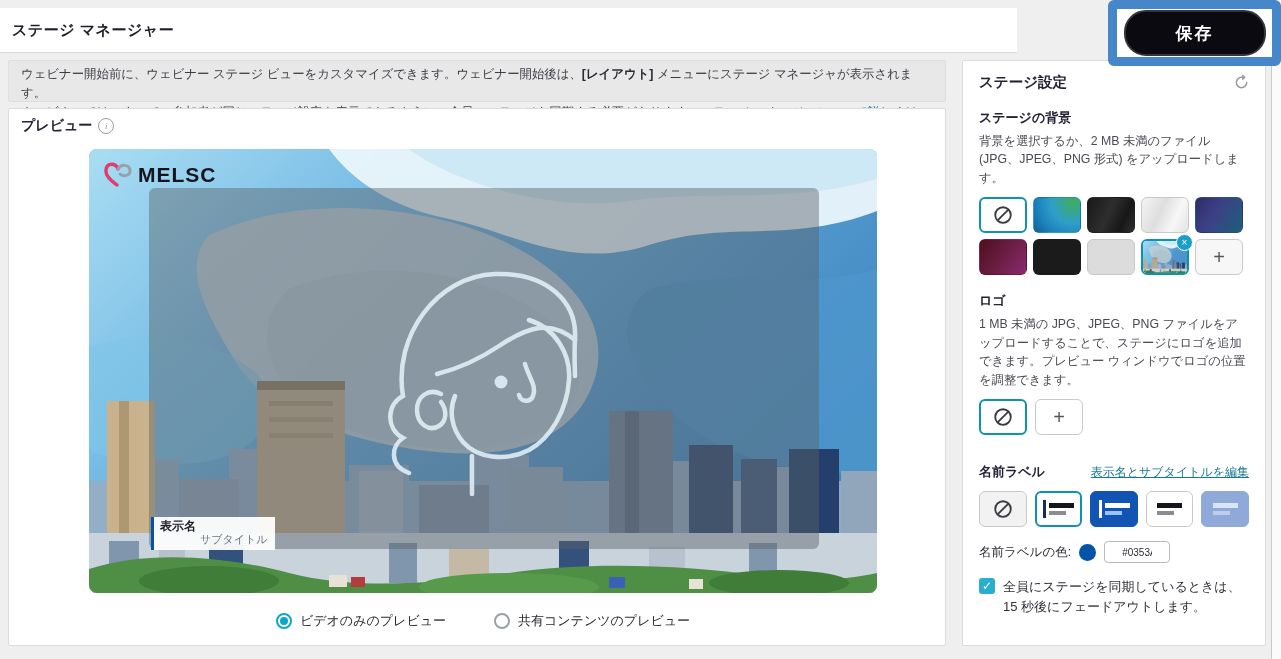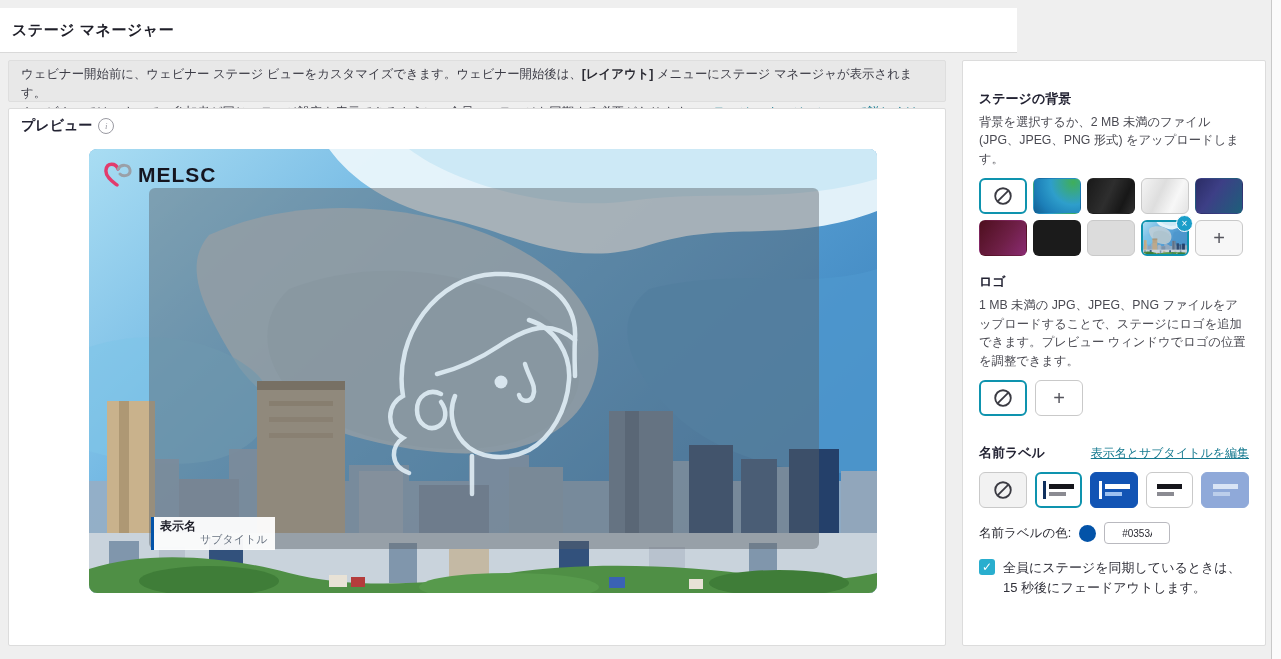--- a/index.html
+++ b/index.html
@@ -220,20 +220,23 @@
     </symbol>
   </defs>
 </svg>
 
 <div class="page">
 
   <div class="header">
     <div class="header-title">ステージ マネージャー</div>
   </div>
 
+  <div class="save-highlight">
+    <div class="save-btn">保存</div>
+  </div>
 
   <div class="banner">
     <span>ウェビナー開始前に、ウェビナー ステージ ビューをカスタマイズできます。ウェビナー開始後は、</span><b>[レイアウト]</b><span> メニューにステージ マネージャが表示されます。</span><br>
     <span>ウェビナーでは、すべての参加者が同じステージ設定を表示できるように、全員のステージを同期する必要があります。</span><a>ステージ マネージャについて詳しくは、こちらをご覧ください。</a>
   </div>
 
   <div class="preview-card">
     <div class="preview-heading">
       <span>プレビュー</span>
       <span class="info-icon">i</span>
@@ -265,23 +268,44 @@
 
       <div class="stage-logo">
         <svg width="30" height="26" viewBox="0 0 30 26">
           <path d="M15,8 C13,2 4,1 3,9 C2,16 10,21 14,24" fill="none" stroke="#E23B6D" stroke-width="3.4" stroke-linecap="round"></path>
           <path d="M15,8 C18,3 26,3 27,9 C28,15 20,16 17,13" fill="none" stroke="#9AA0A8" stroke-width="3" stroke-linecap="round"></path>
         </svg>
         <span class="melsc-text">MELSC</span>
       </div>
     </div>
 
+    <div class="radio-row">
+      <div class="radio-item">
+        <span class="radio-circle radio-on">
+            <span class="dot"></span>
+          </span>
+        <span>ビデオのみのプレビュー</span>
+      </div>
+      <div class="radio-item">
+        <span class="radio-circle radio-off"></span>
+        <span>共有コンテンツのプレビュー</span>
+      </div>
+    </div>
   </div>
 
   <div class="settings-panel">
+    <div class="panel-title-row">
+      <div class="panel-title">ステージ設定</div>
+      <span class="refresh-icon">
+        <svg width="15" height="15" viewBox="0 0 16 16">
+          <path d="M13.5,8 A5.5,5.5 0 1 1 8,2.5 L10.5,2.5" fill="none" stroke="#9a9aa2" stroke-width="1.6" stroke-linecap="round"></path>
+          <path d="M9.2,0.6 L11.4,2.5 L9.2,4.4" fill="none" stroke="#9a9aa2" stroke-width="1.6" stroke-linecap="round" stroke-linejoin="round"></path>
+        </svg>
+      </span>
+    </div>
 
     <div class="section-heading">ステージの背景</div>
     <div class="section-desc">背景を選択するか、2 MB 未満のファイル (JPG、JPEG、PNG 形式) をアップロードします。</div>
     <div class="thumb-grid">
       <div class="thumb sel t-none">
         <svg class="none-icon" width="22" height="22" viewBox="0 0 24 24">
             <use href="#none-glyph"></use>
           </svg>
       </div>
       <div class="thumb t-grad-bluegreen"></div>

